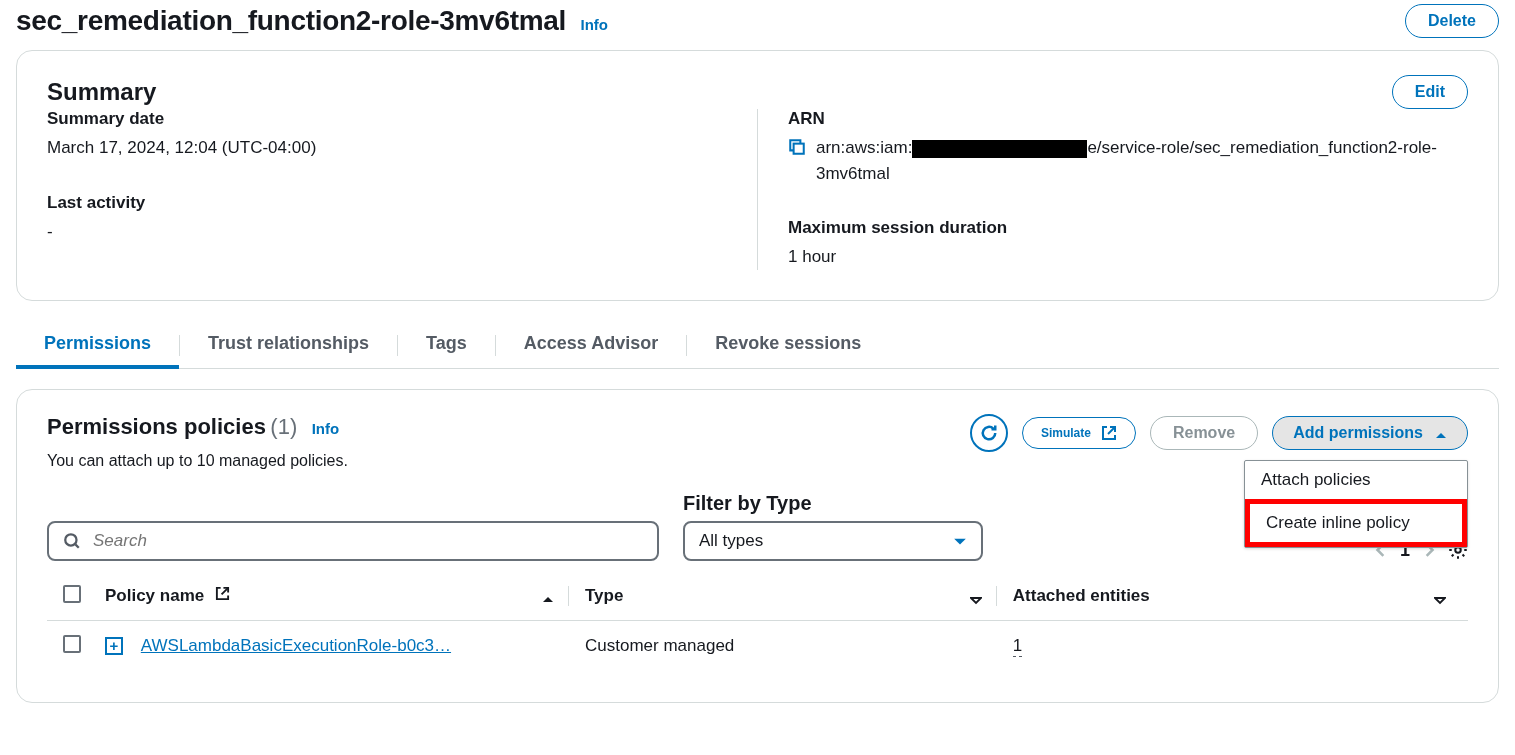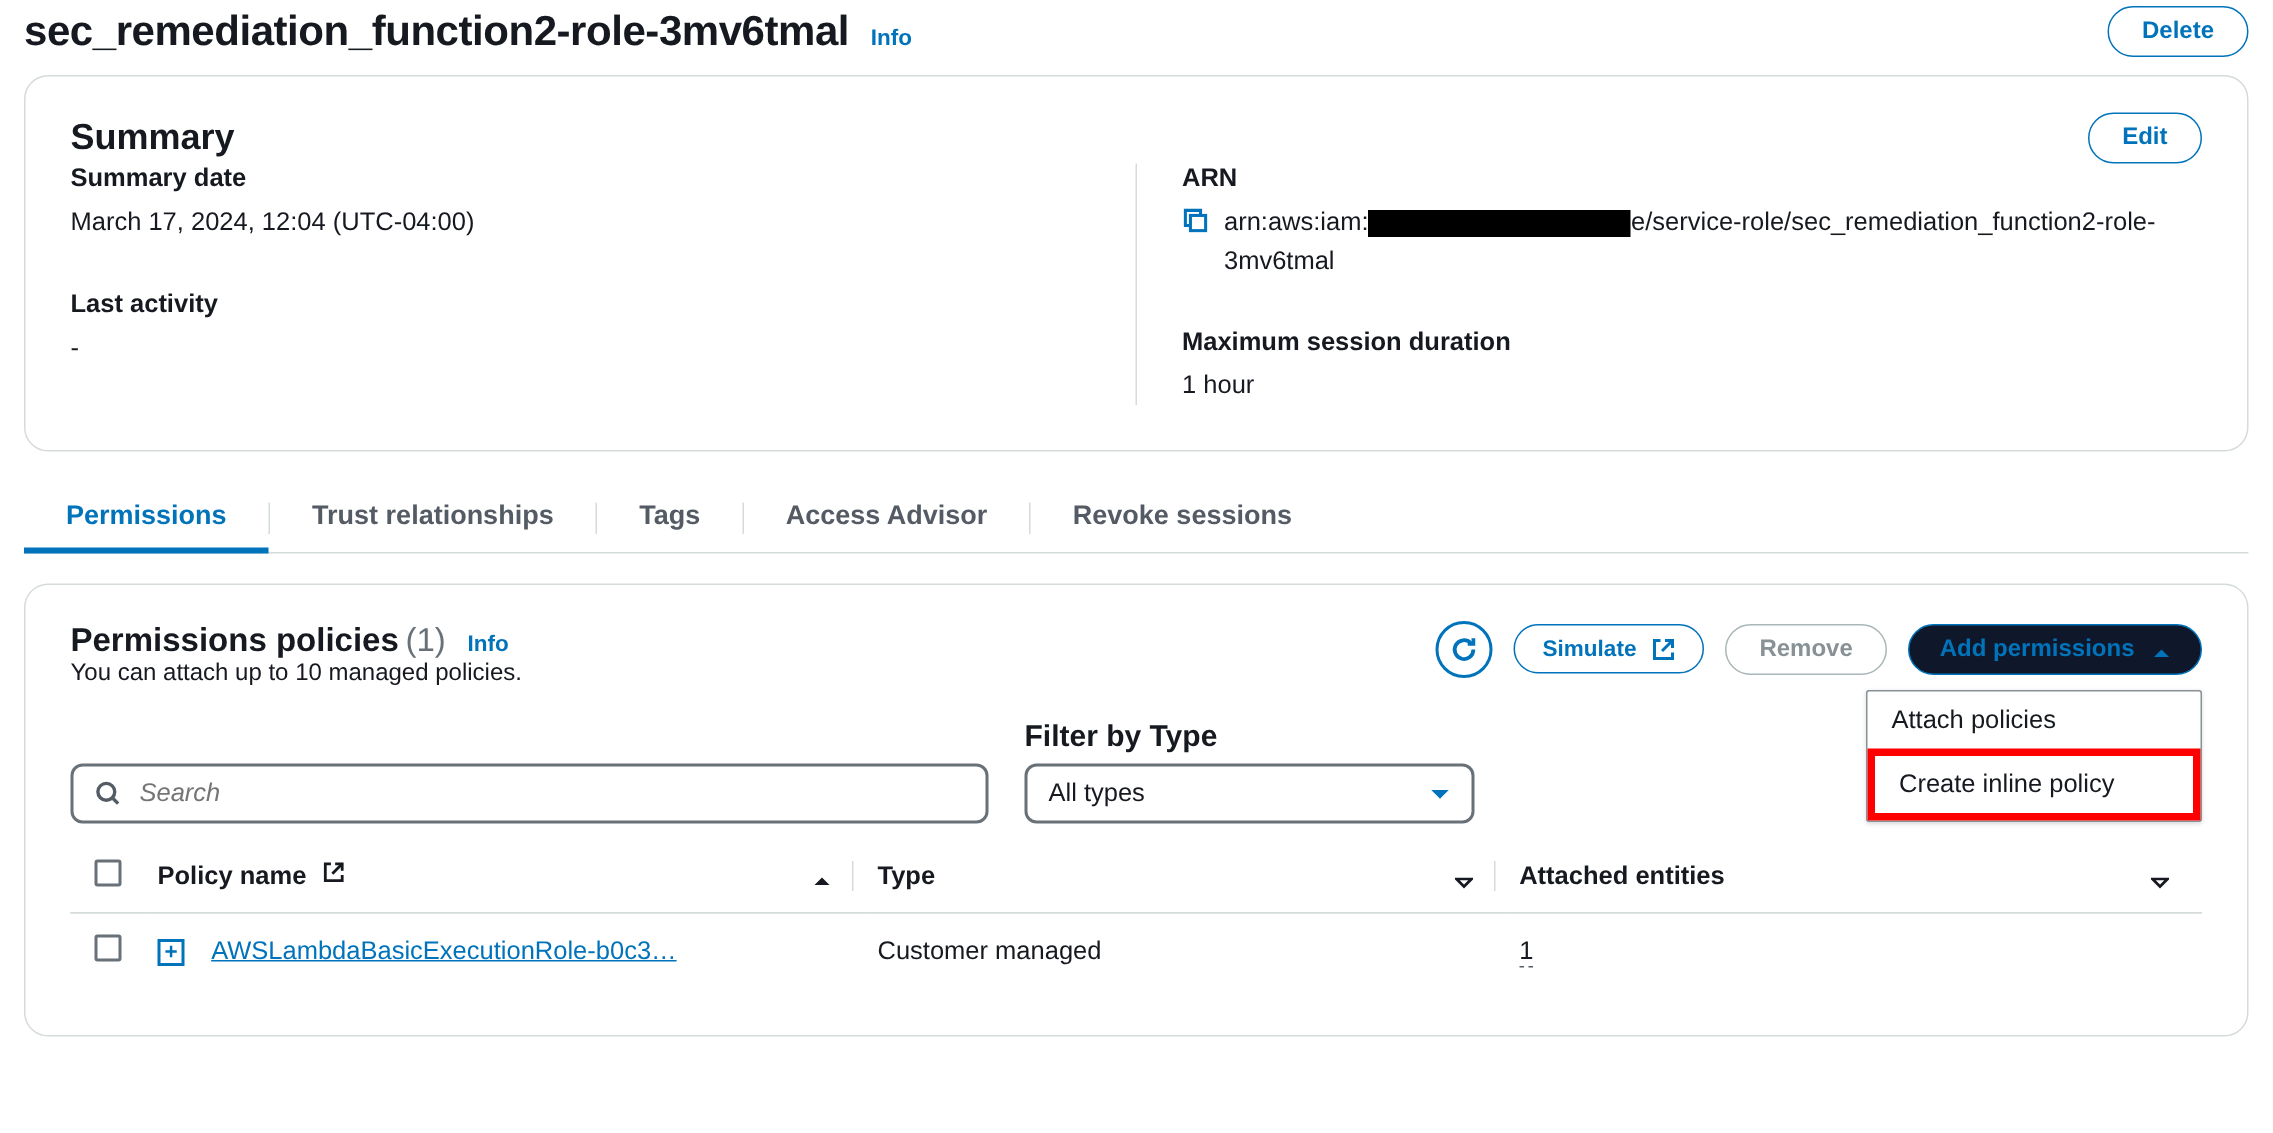--- a/index.html
+++ b/index.html
@@ -28,27 +28,27 @@
     .tabs { display: flex; border-bottom: 1px solid #d5dbdb; margin-bottom: 20px; }
     .tab { padding: 10px 28px 14px; font-size: 18px; font-weight: 700; color: #545b64; cursor: pointer; position: relative; }
     .tab.active { color: #0073bb; }
     .tab.active::after { content: ""; position: absolute; left: 0; right: 0; bottom: -1px; height: 4px; background: #0073bb; }
     .tab-divider { width: 1px; background: #d5dbdb; margin: 12px 0; }
     
     .panel-header-row { display: flex; align-items: flex-start; justify-content: space-between; margin-bottom: 6px; position: relative; }
     .panel-title-block { }
     .panel-title { font-size: 22px; font-weight: 700; display: inline; }
     .panel-count { color: #687078; font-weight: 400; }
-    .panel-desc { font-size: 16px; color: #16191f; margin-top: 0; }
+    .panel-desc { font-size: 16px; color: #16191f; margin-top: 12px; }
     
     .actions-row { display: flex; align-items: center; gap: 14px; }
     .icon-btn { width: 38px; height: 38px; border: 2px solid #0073bb; border-radius: 50%; display: flex; align-items: center; justify-content: center; color: #0073bb; cursor: pointer; background: #fff;}
-    .btn-simulate { border: 1.5px solid #0073bb; color: #0073bb; border-radius: 24px; padding: 7px 18px; font-size: 15px; font-weight: 700; display: inline-flex; align-items: center; gap: 10px; background: #fff; cursor: pointer;}
+    .btn-simulate { border: 1.5px solid #0073bb; color: #0073bb; border-radius: 24px; padding: 7px 18px; font-size: 12px; font-weight: 700; display: inline-flex; align-items: center; gap: 10px; background: #fff; cursor: pointer;}
     .btn-disabled { border: 1.5px solid #aab7b8; color: #879196; border-radius: 24px; padding: 7px 22px; font-size: 16px; font-weight: 700; background: #fff; cursor: default; }
-    .btn-dropdown { border: 1.5px solid #0073bb; color: #0073bb; border-radius: 24px; padding: 7px 20px; font-size: 16px; font-weight: 700; display: inline-flex; align-items: flex-end; gap: 12px; background: #0f172a; cursor: pointer; }
+    .btn-dropdown { border: 1.5px solid #0073bb; color: #0073bb; border-radius: 24px; padding: 7px 20px; font-size: 16px; font-weight: 700; display: inline-flex; align-items: flex-end; gap: 12px; background: #e5e5e5; cursor: pointer; }
     
     .dropdown-menu { position: absolute; top: 44px; right: 0; border: 1px solid #879196; border-radius: 2px; background: #fff; min-width: 224px; z-index: 10; box-shadow: 0 1px 3px rgba(0,0,0,0.15); }
     .dropdown-item { padding: 9px 16px; font-size: 17px; cursor: pointer; }
     .highlight-box { border: 5px solid #ff0000; }
     
     .filter-section { display: flex; align-items: flex-end; gap: 24px; margin-top: 22px; }
     .search-box { flex: 0 0 612px; display: flex; align-items: center; border: 2px solid #687078; border-radius: 8px; padding: 8px 14px; gap: 12px; }
     .search-box input { border: none; outline: none; font-size: 17px; flex: 1; font-style: italic; color: #687078; background: transparent;}
     .filter-col { display: flex; flex-direction: column; gap: 6px; }
     .filter-label { font-weight: 700; font-size: 20px; }

